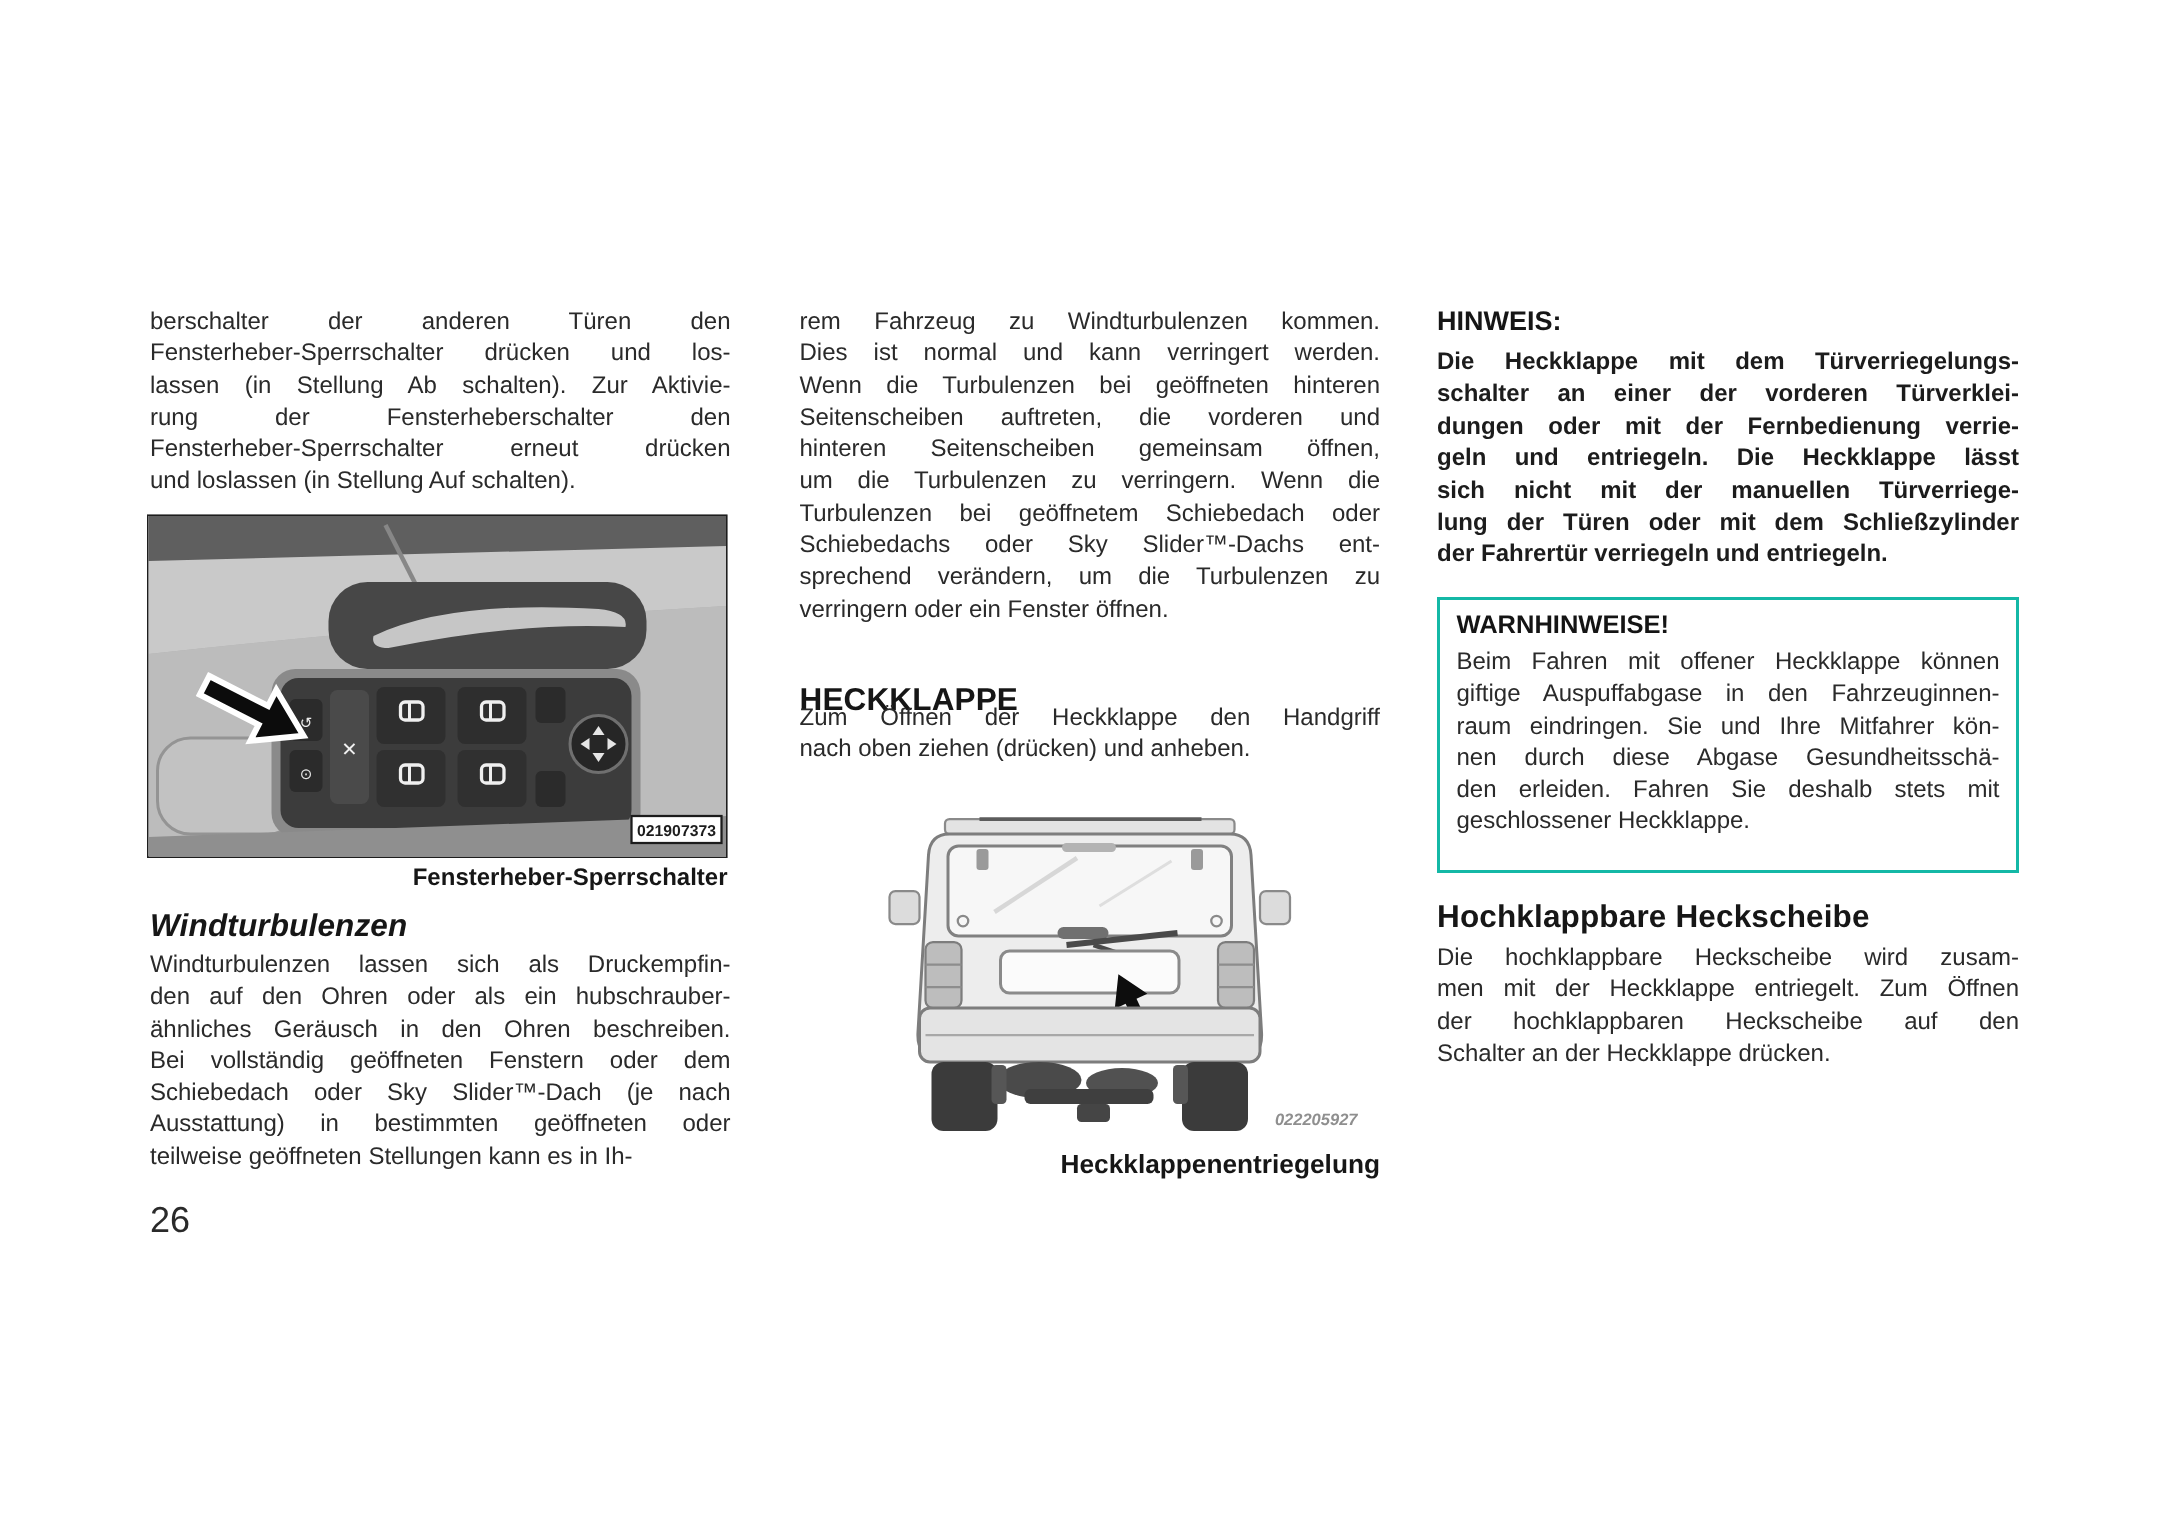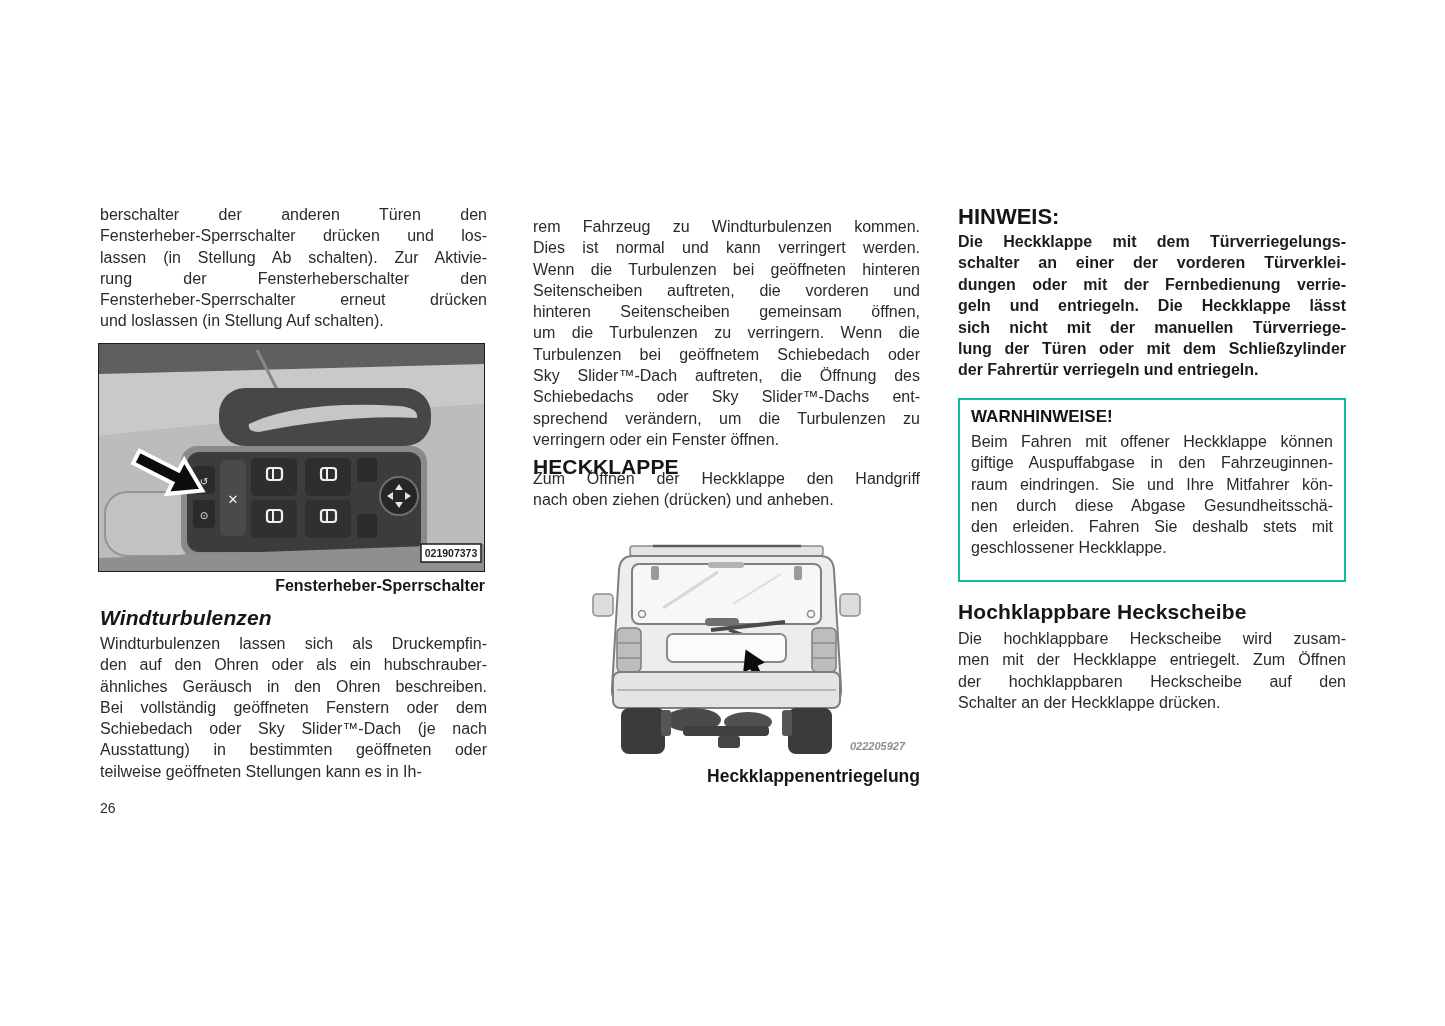--- a/index.html
+++ b/index.html
@@ -9,27 +9,27 @@
     font-family:"Liberation Sans","DejaVu Sans",sans-serif;
     color:#222222;
   }
   .abs{position:absolute;}
   .para{font-size:16px;line-height:21.3px;color:#2a2a2a;}
   .para.bold{font-weight:bold;color:#1c1c1c;}
   .jline{text-align:justify;text-align-last:justify;}
   .lline{text-align:left;}
   .heading{font-size:21px;font-weight:bold;color:#161616;letter-spacing:0.1px;}
   .caption{font-weight:bold;text-align:right;color:#161616;}
-  .note-label{font-size:22px;font-weight:bold;color:#161616;}
+  .note-label{font-size:18px;font-weight:bold;color:#161616;}
   .warning-box{
     border:2px solid #14b8a6;background:#fff;
     box-sizing:border-box;padding:7px 11px 0 11px;
   }
   .warning-title{font-size:17px;font-weight:bold;color:#141414;margin-bottom:4px;}
-  .page-number{font-size:14px;color:#2a2a2a;}
+  .page-number{font-size:24px;color:#2a2a2a;}
   .figure-frame{border:1px solid #1d1d1d;box-sizing:border-box;background:#b7b7b7;}
   svg{display:block;}
 </style>
 </head>
 <body>
 
 <div class="abs para" style="left:100px;top:204px;width:387px;">
     <div class="jline">berschalter der anderen Türen den</div>
     <div class="jline">Fensterheber-Sperrschalter drücken und los-</div>
     <div class="jline">lassen (in Stellung Ab schalten). Zur Aktivie-</div>
@@ -112,29 +112,28 @@
     <div class="jline">den auf den Ohren oder als ein hubschrauber-</div>
     <div class="jline">ähnliches Geräusch in den Ohren beschreiben.</div>
     <div class="jline">Bei vollständig geöffneten Fenstern oder dem</div>
     <div class="jline">Schiebedach oder Sky Slider™-Dach (je nach</div>
     <div class="jline">Ausstattung) in bestimmten geöffneten oder</div>
     <div class="lline">teilweise geöffneten Stellungen kann es in Ih-</div>
   </div>
 
 <div class="abs page-number" style="left:100px;top:800px;">26</div>
 
-<div class="abs para" style="left:533px;top:204px;width:387px;margin-top:12px;">
+<div class="abs para" style="left:533px;top:204px;width:387px;">
     <div class="jline">rem Fahrzeug zu Windturbulenzen kommen.</div>
     <div class="jline">Dies ist normal und kann verringert werden.</div>
     <div class="jline">Wenn die Turbulenzen bei geöffneten hinteren</div>
     <div class="jline">Seitenscheiben auftreten, die vorderen und</div>
     <div class="jline">hinteren Seitenscheiben gemeinsam öffnen,</div>
     <div class="jline">um die Turbulenzen zu verringern. Wenn die</div>
     <div class="jline">Turbulenzen bei geöffnetem Schiebedach oder</div>
-    <div class="jline">Sky Slider™-Dach auftreten, die Öffnung des</div>
     <div class="jline">Schiebedachs oder Sky Slider™-Dachs ent-</div>
     <div class="jline">sprechend verändern, um die Turbulenzen zu</div>
     <div class="lline">verringern oder ein Fenster öffnen.</div>
   </div>
 
 <div class="abs heading" style="left:533px;top:455px;width:387px;">HECKKLAPPE</div>
 
 <div class="abs para" style="left:533px;top:468px;width:387px;">
     <div class="jline">Zum Öffnen der Heckklappe den Handgriff</div>
     <div class="lline">nach oben ziehen (drücken) und anheben.</div>

